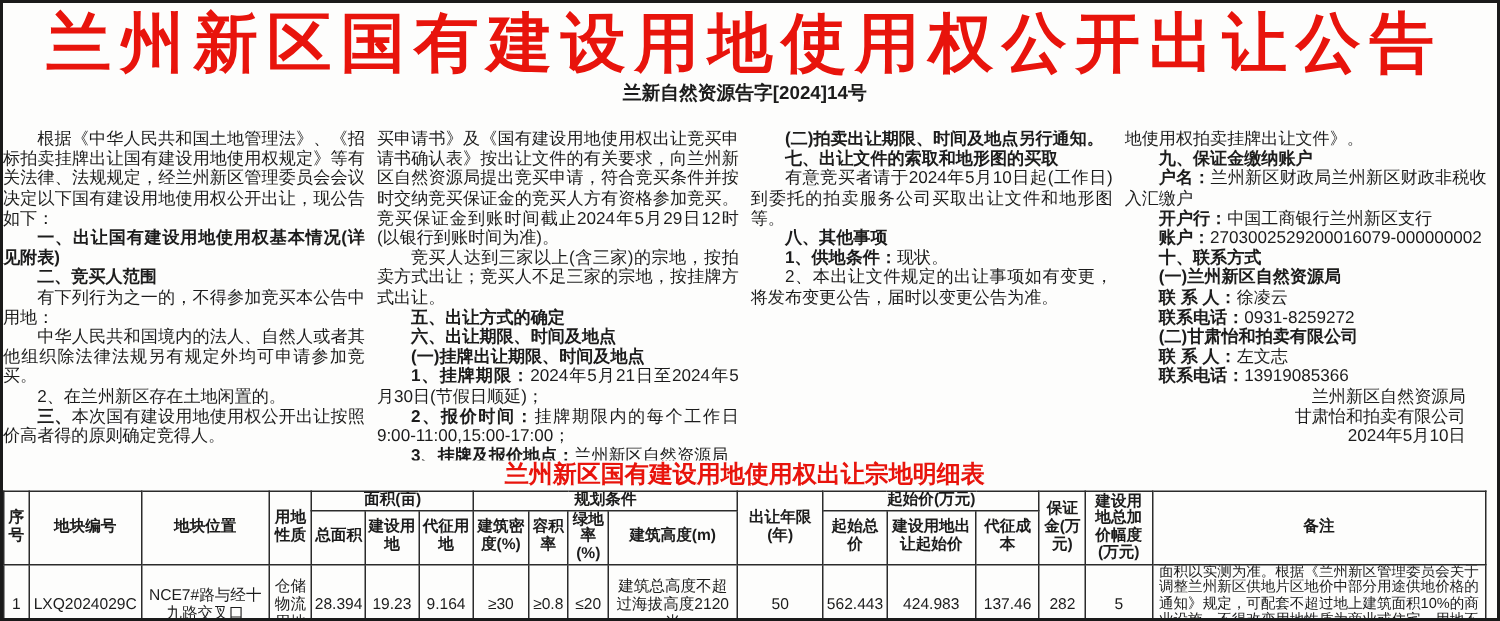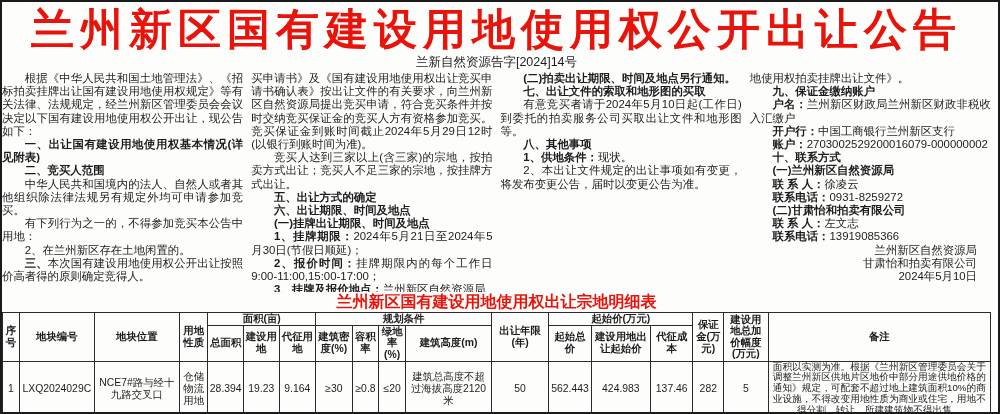--- a/index.html
+++ b/index.html
@@ -20,30 +20,30 @@
     text-align:center;
     font-size:43px;
     line-height:50px;
     font-weight:bold;
     letter-spacing:6px;
     white-space:nowrap;
   }
   .docno{
     text-align:center;
     font-size:12.5px;
-    font-weight:normal;
+    font-weight:bold;
     height:17px;
     line-height:17px;
   }
   .columns{
     display:flex;
     gap:8px;
     height:220px;
     overflow:hidden;
-    margin-top:1px;
+    margin-top:16px;
   }
   .col{
     flex:1 1 0;
     min-width:0;
     font-size:11.4px;
     line-height:13.2px;
     text-align:justify;
     text-justify:inter-ideograph;
   }
   .col p{margin:0;}
@@ -87,22 +87,22 @@
 <body>
 
 <div class="page">
   <h1 class="title red">兰州新区国有建设用地使用权公开出让公告</h1>
   <div class="docno">兰新自然资源告字[2024]14号</div>
   <div class="columns">
       <div class="col">
         <p class="ind ">根据《中华人民共和国土地管理法》、《招标拍卖挂牌出让国有建设用地使用权规定》等有关法律、法规规定，经兰州新区管理委员会会议决定以下国有建设用地使用权公开出让，现公告如下：</p>
         <p class="ind b ">一、出让国有建设用地使用权基本情况(详见附表)</p>
         <p class="ind b ">二、竞买人范围</p>
+        <p class="ind ">有下列行为之一的，不得参加竞买本公告中用地：</p>
         <p class="ind ">中华人民共和国境内的法人、自然人或者其他组织除法律法规另有规定外均可申请参加竞买。</p>
-        <p class="ind ">有下列行为之一的，不得参加竞买本公告中用地：</p>
         <p class="ind ">2、在兰州新区存在土地闲置的。</p>
         <p class="ind "><b>三、</b>本次国有建设用地使用权公开出让按照价高者得的原则确定竞得人。</p>
       </div>
       <div class="col">
         <p class="">买申请书》及《国有建设用地使用权出让竞买申请书确认表》按出让文件的有关要求，向兰州新区自然资源局提出竞买申请，符合竞买条件并按时交纳竞买保证金的竞买人方有资格参加竞买。竞买保证金到账时间截止2024年5月29日12时(以银行到账时间为准)。</p>
         <p class="ind ">竞买人达到三家以上(含三家)的宗地，按拍卖方式出让；竞买人不足三家的宗地，按挂牌方式出让。</p>
         <p class="ind b ">五、出让方式的确定</p>
         <p class="ind b ">六、出让期限、时间及地点</p>
         <p class="ind b ">(一)挂牌出让期限、时间及地点</p>
         <p class="ind "><b>1、挂牌期限：</b>2024年5月21日至2024年5月30日(节假日顺延)；</p>

